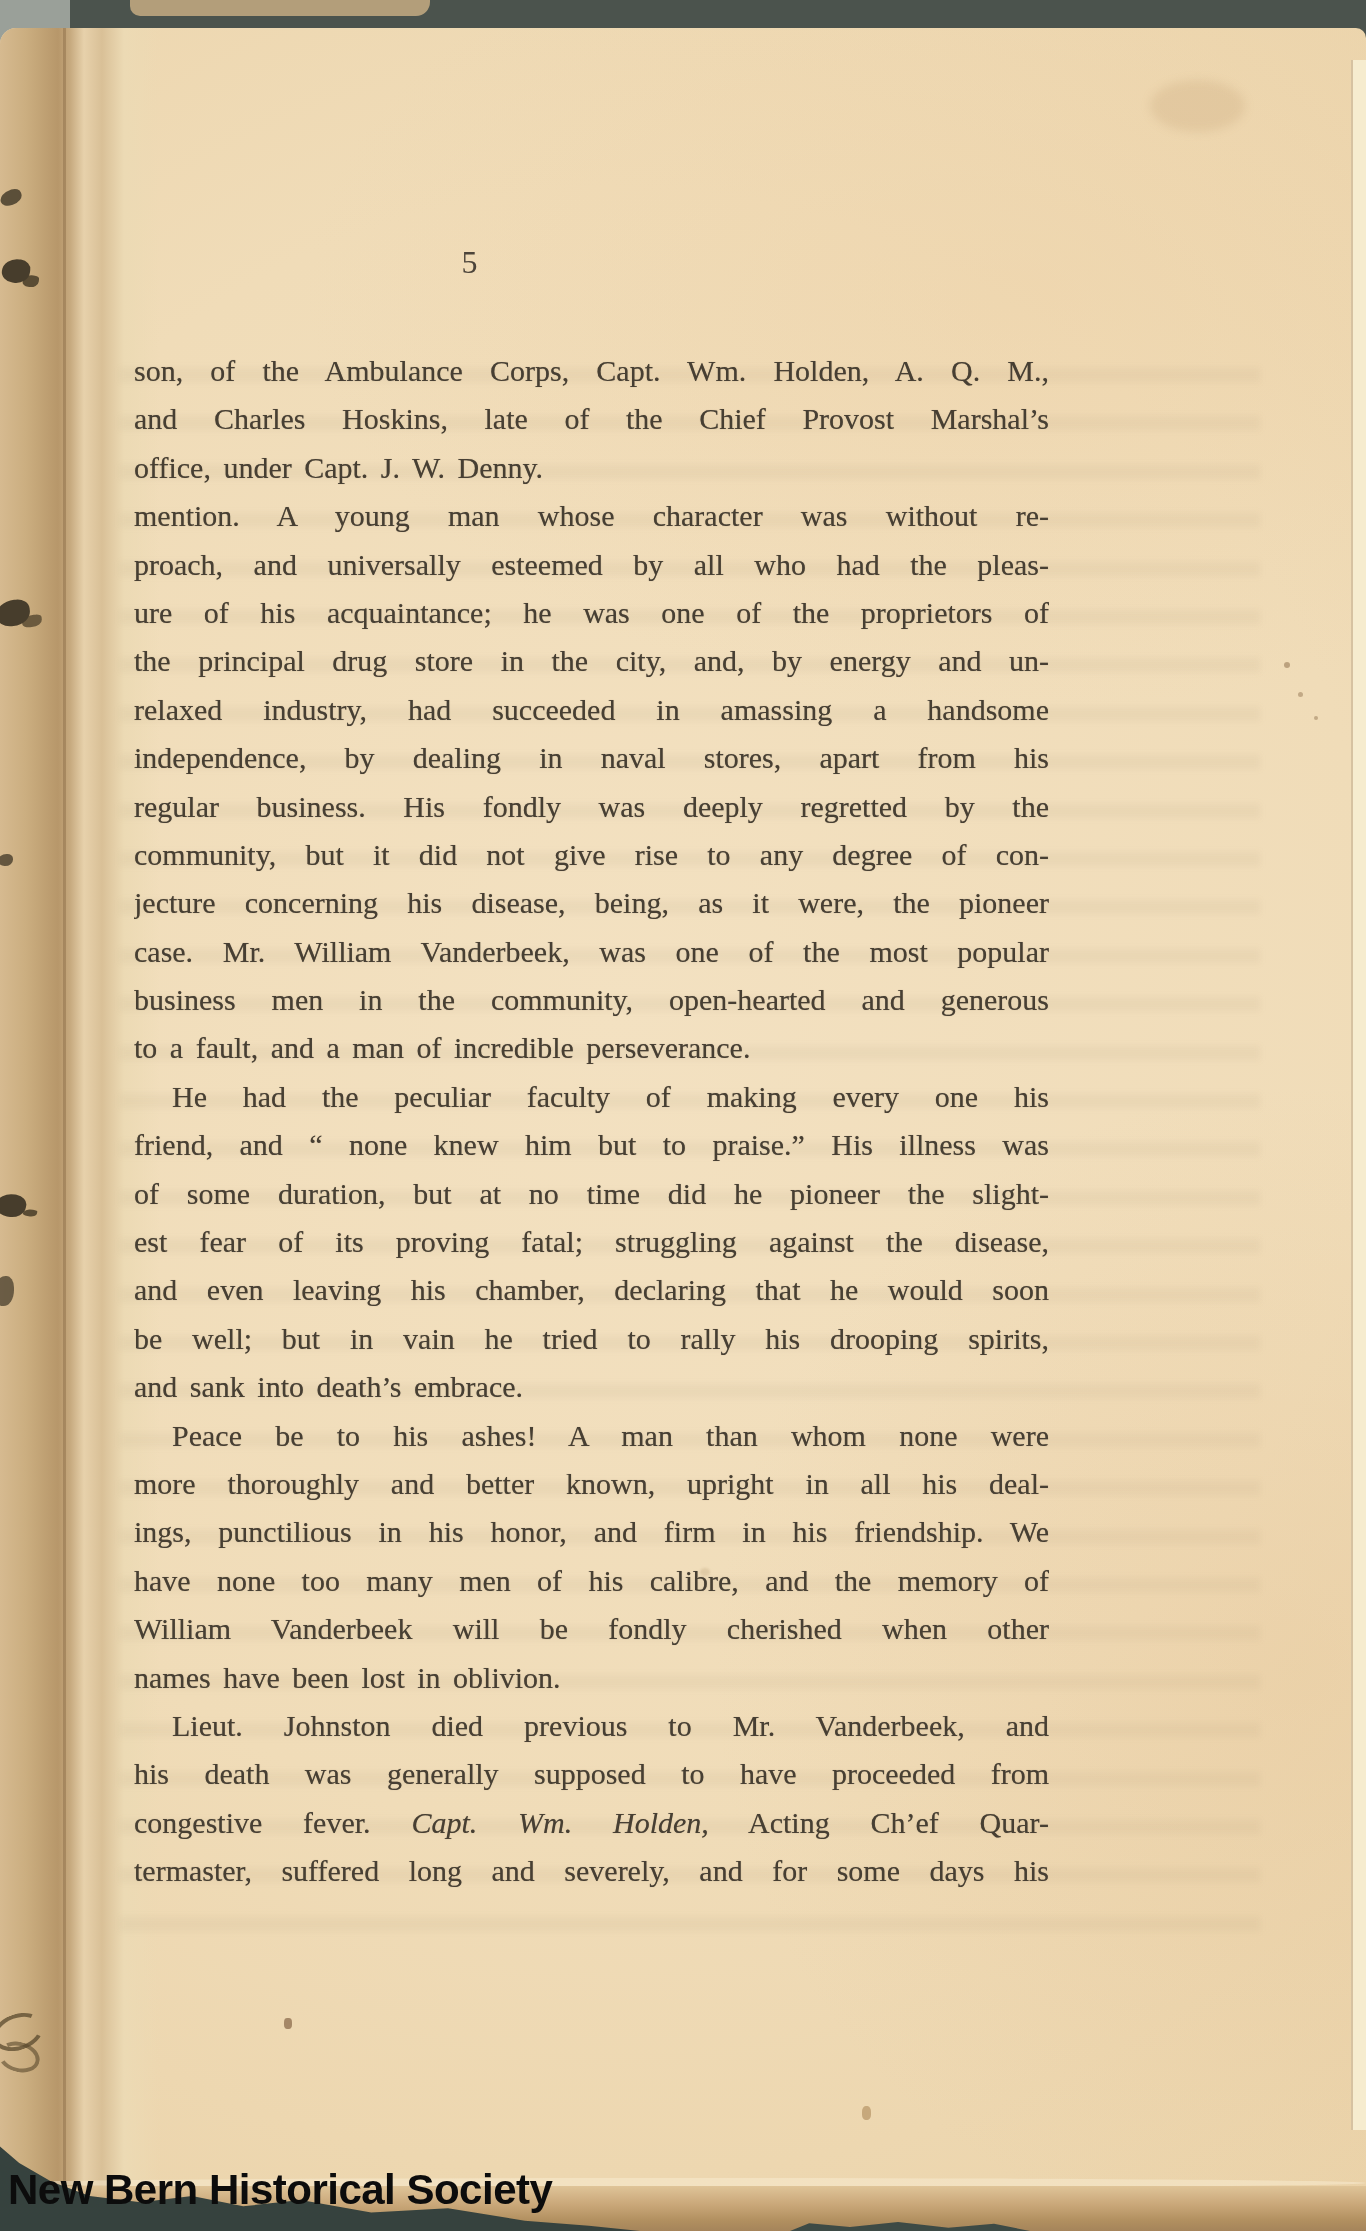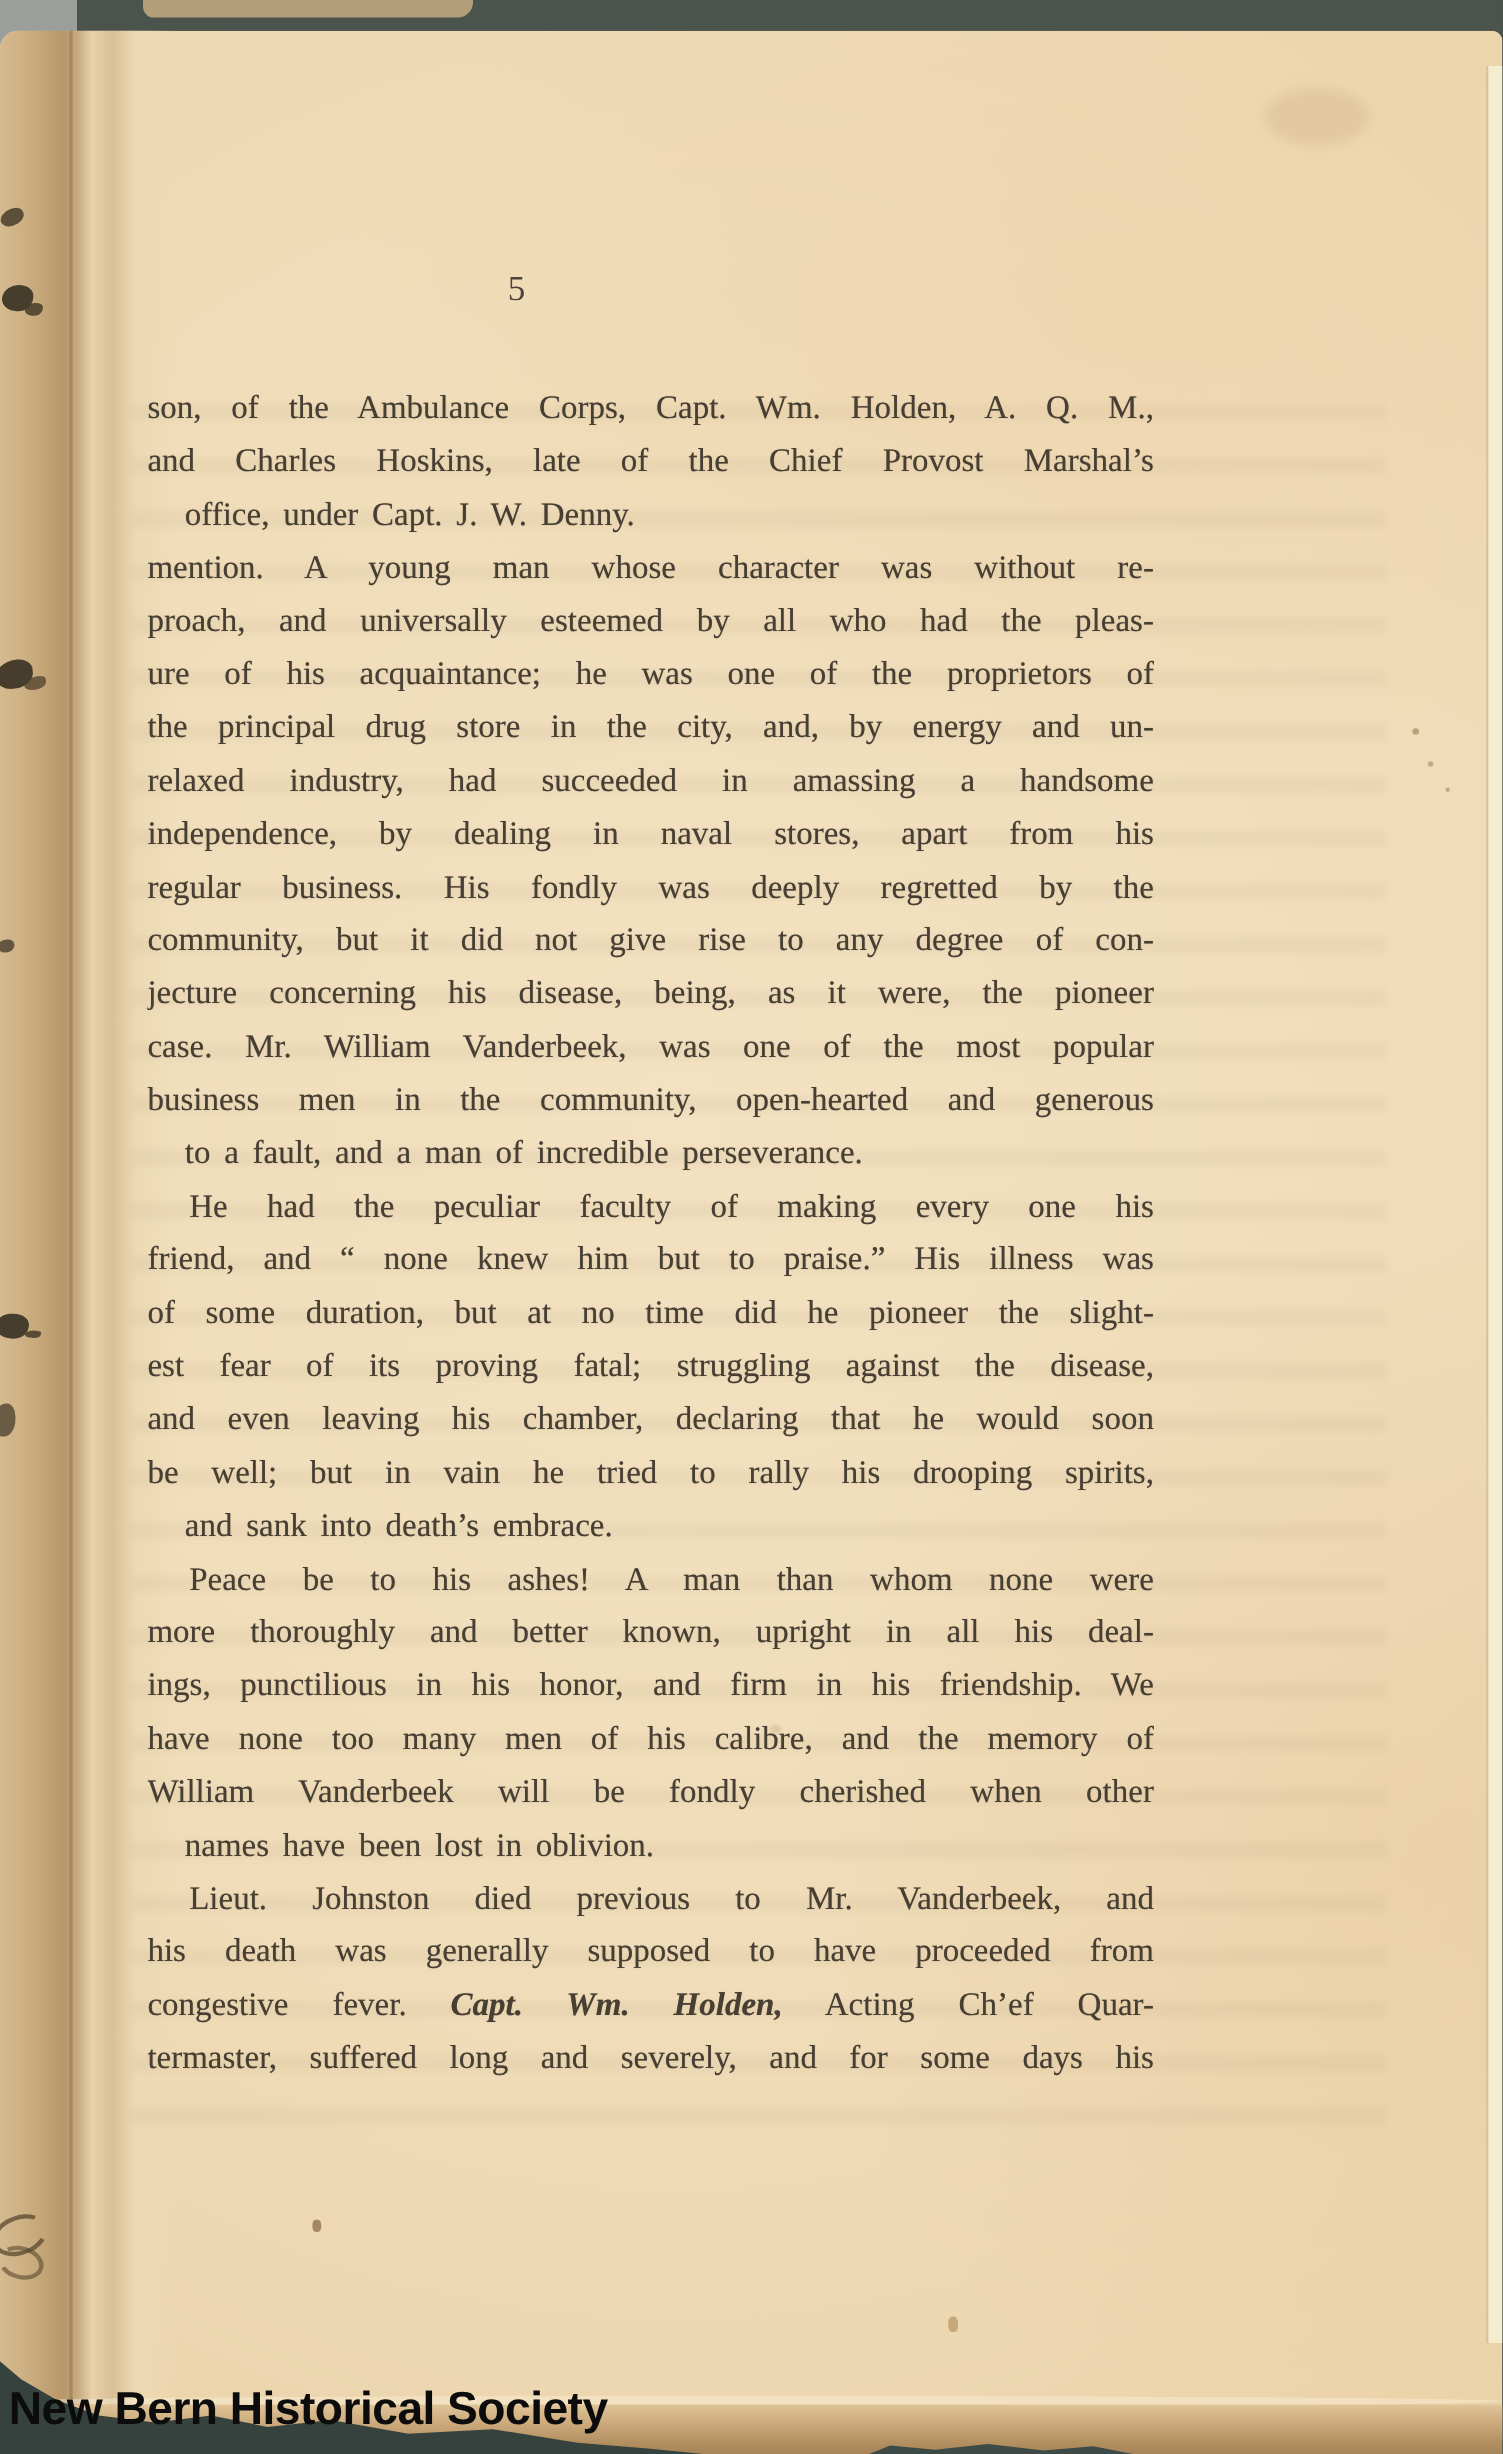--- a/index.html
+++ b/index.html
@@ -81,22 +81,22 @@
     text-align:center;font-size:32px;color:#4c443a;letter-spacing:1px;
   }
   
   .text-block{position:absolute;left:134px;top:319px;width:915px;color:#473f33;}
   .line{
     height:48.4px;line-height:48.4px;font-size:30px;overflow:hidden;
     text-align:justify;text-align-last:justify;word-spacing:2px;
     text-shadow:0 0 .7px rgba(66,56,44,.55);
   }
   .line.indent{text-indent:38px;}
-  .line.nojust{text-align:left;text-align-last:left;word-spacing:5px;margin-left:34px;}
-  .italic{font-style:italic;font-weight:bold;}
+  .line.nojust{text-align:left;text-align-last:left;word-spacing:5px;}
+  .italic{font-style:italic;}
   
   .watermark{
     position:absolute;left:8px;top:2166px;
     font-family:"Liberation Sans",sans-serif;font-weight:bold;
     font-size:42px;color:#0c0c0c;letter-spacing:-.5px;white-space:nowrap;
   }
 </style>
 </head>
 <body>
 

